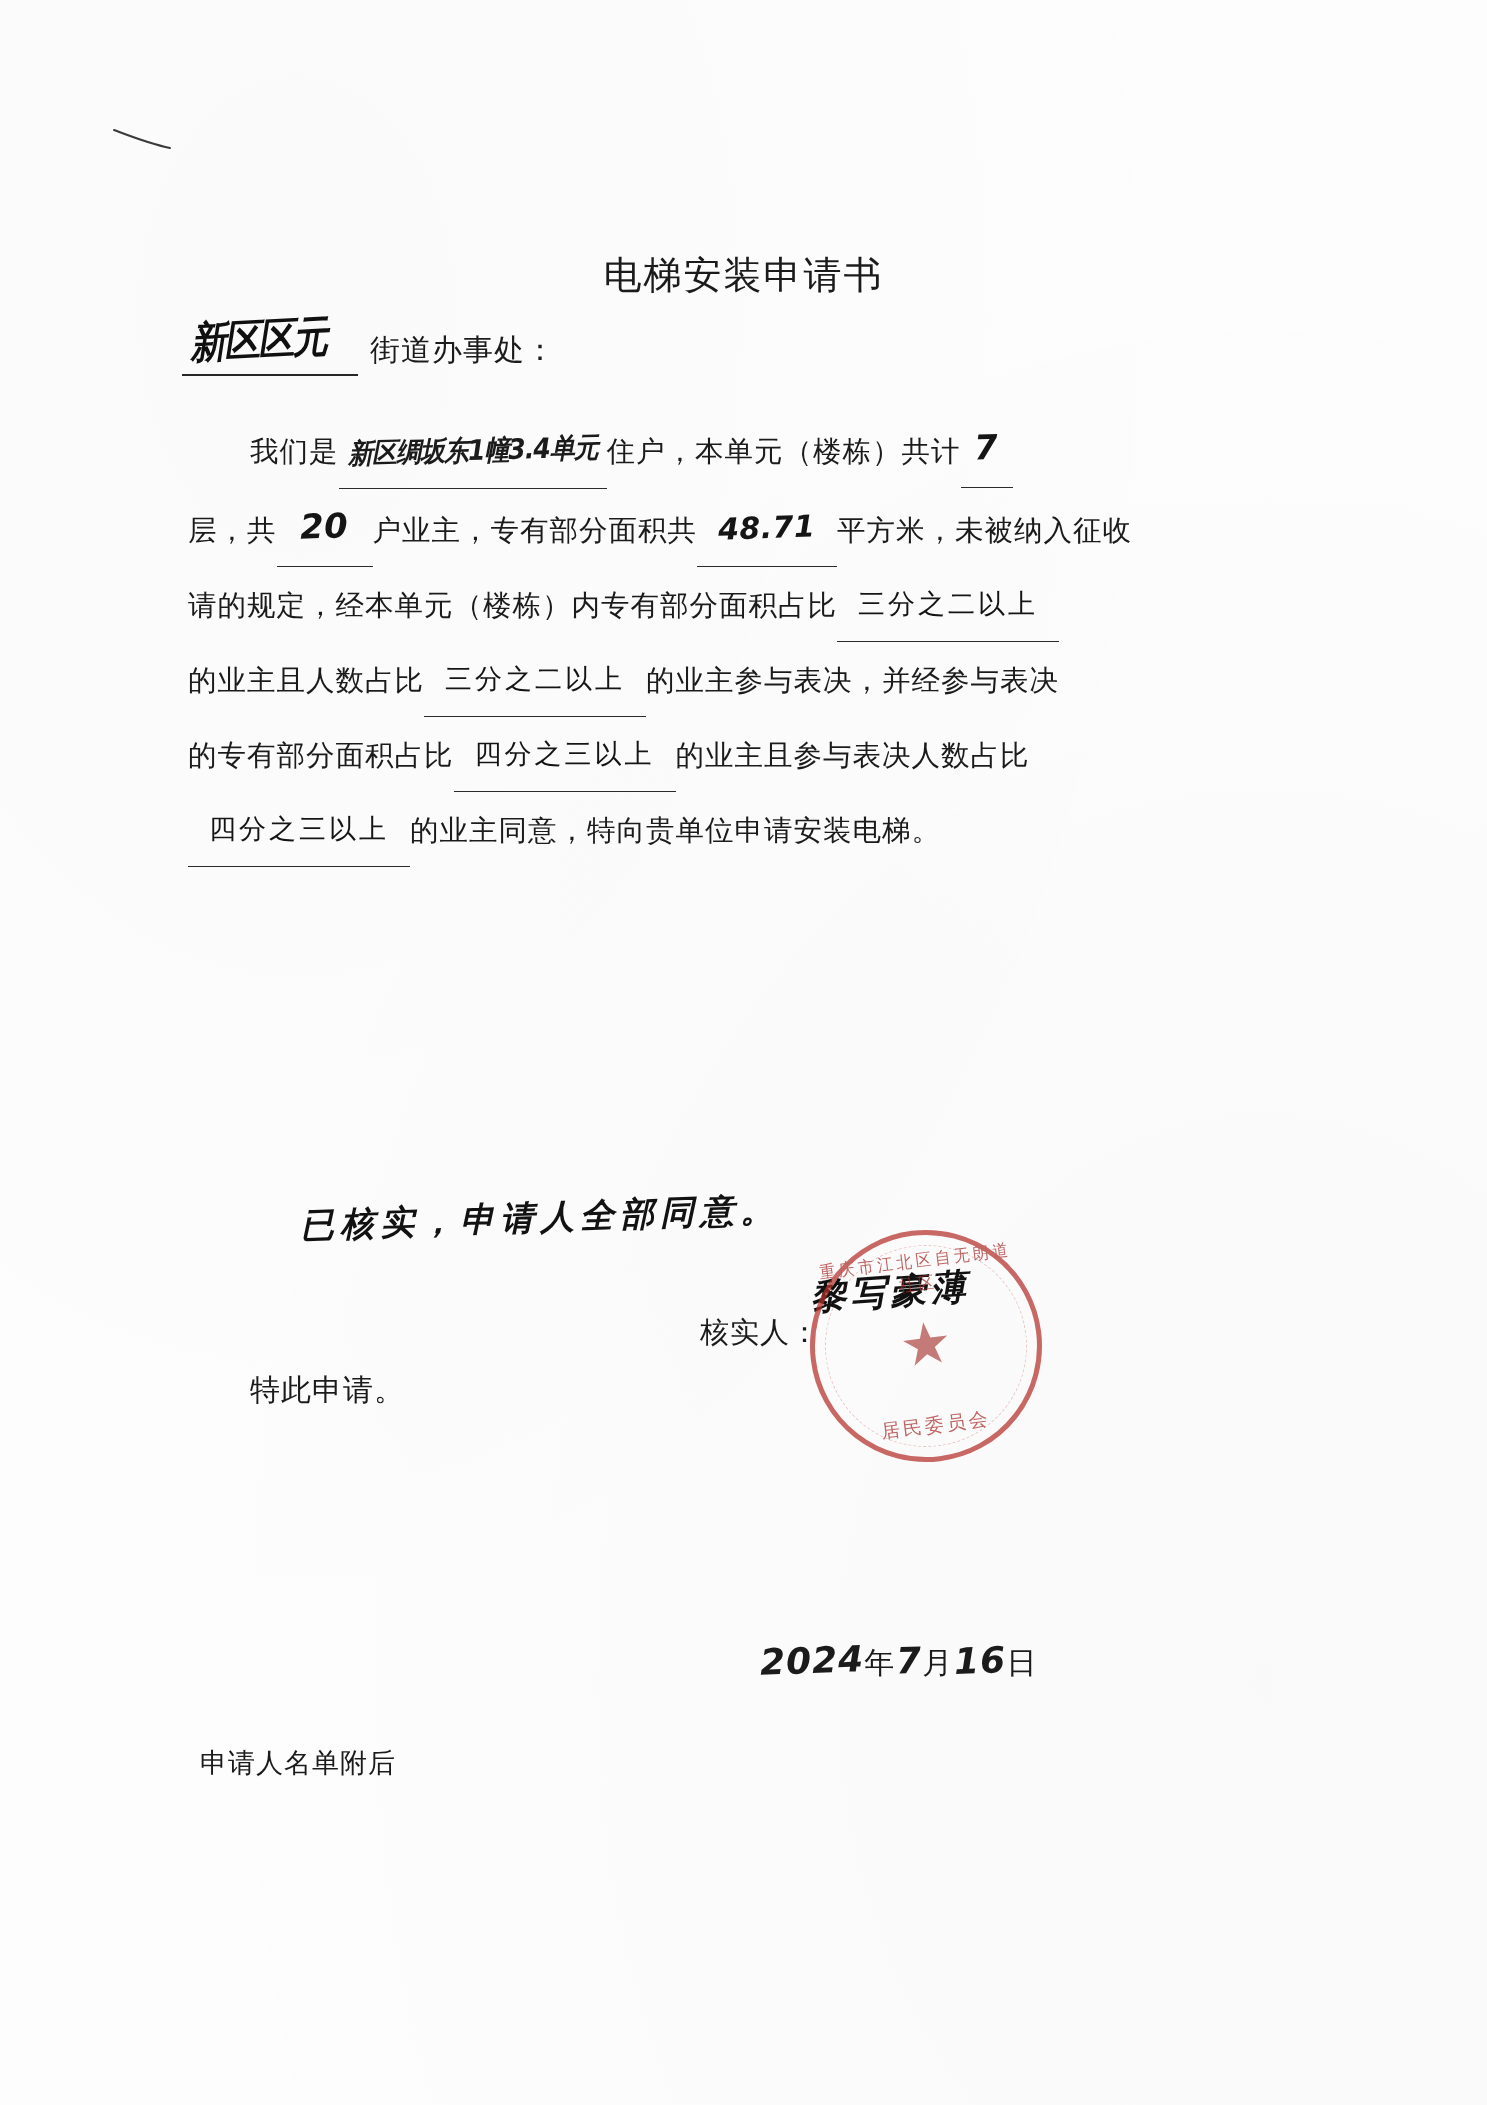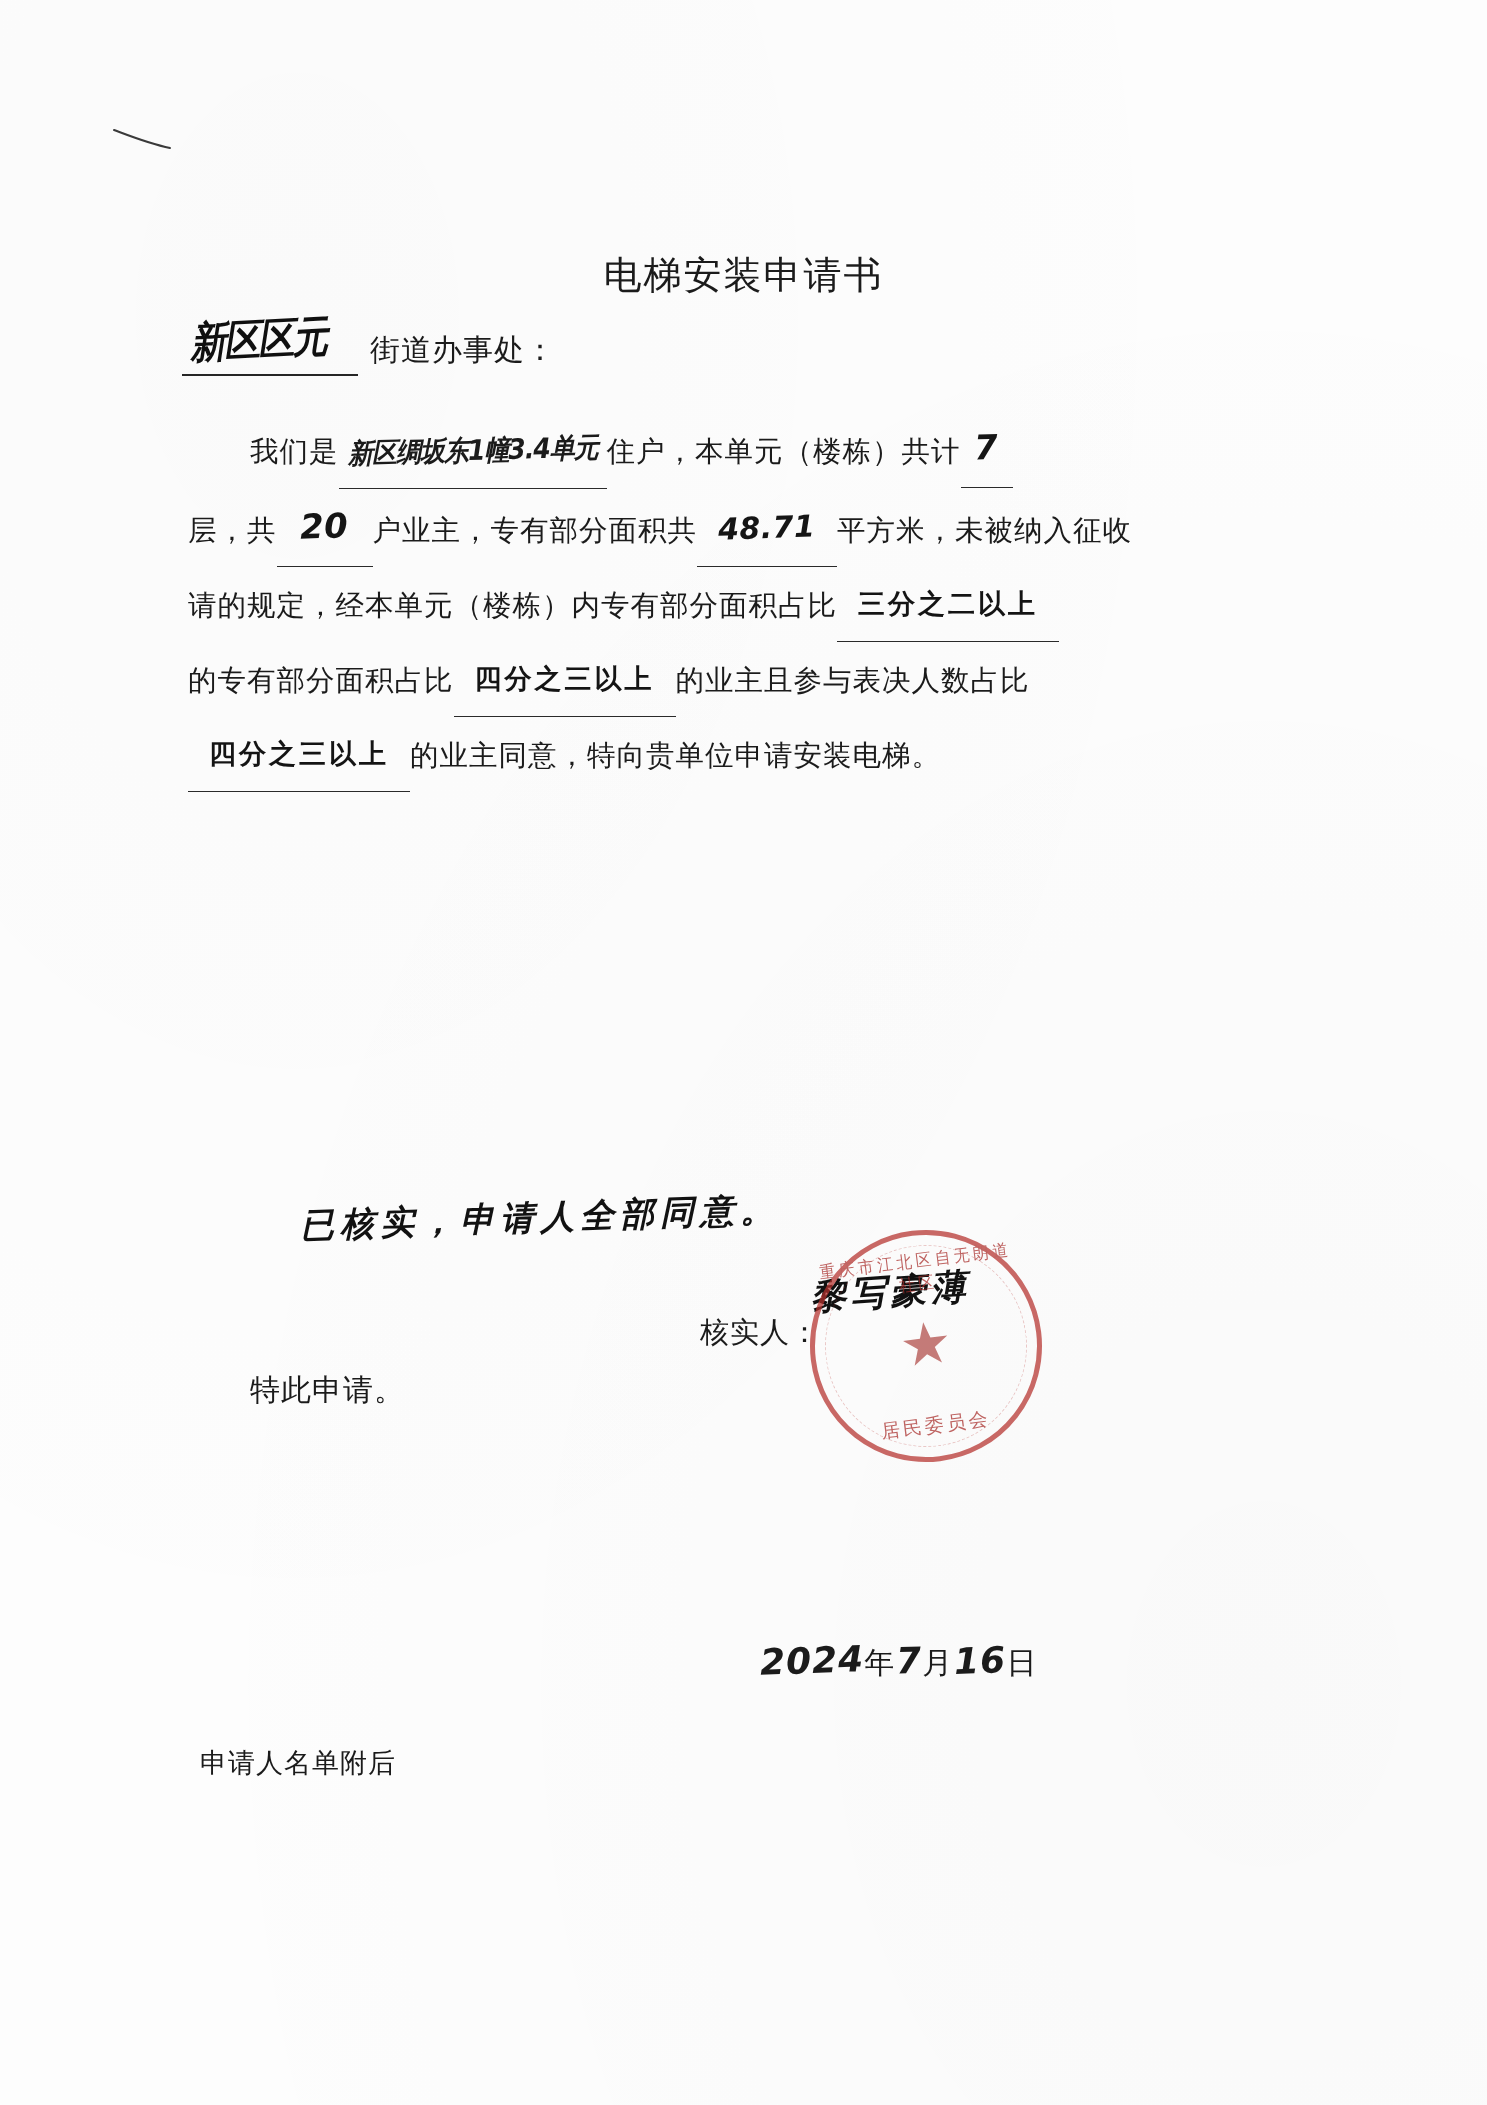--- a/index.html
+++ b/index.html
@@ -93,21 +93,21 @@
     position: relative;
     top: -2px;
   }
   .blank.w-addr { min-width: 268px; }
   .blank.w-sm { min-width: 52px; }
   .blank.w-md { min-width: 96px; }
   .blank.w-xl { min-width: 222px; }
 
   .hand-underlined {
     font-family: "DejaVu Sans", "Liberation Sans", sans-serif;
-    font-weight: bold;
+    font-weight: normal;
     font-size: 27px;
     letter-spacing: 3px;
     color: #141414;
   }
 
   
   .addr-hand {
     font-family: "DejaVu Sans", "Liberation Sans", sans-serif;
     font-weight: bold;
     font-style: italic;
@@ -295,20 +295,23 @@
     <div class="line">
       <span>层，共</span><span class="blank w-md"><span class="hand big">20</span></span><span>户业主，专有部分面积共</span><span class="blank w-md" style="min-width:140px;"><span class="hand mid">48.71</span></span><span>平方米，未被纳入征收</span>
     </div>
 
 
 
     <div class="line">
       <span>请的规定，经本单元（楼栋）内专有部分面积占比</span><span class="blank w-xl"><span class="hand-underlined">三分之二以上</span></span>
     </div>
 
+    <div class="line">
+      <span>的业主且人数占比</span><span class="blank w-xl"><span class="hand-underlined">三分之二以上</span></span><span>的业主参与表决，并经参与表决</span>
+    </div>
 
     <div class="line">
       <span>的专有部分面积占比</span><span class="blank w-xl"><span class="hand-underlined">四分之三以上</span></span><span>的业主且参与表决人数占比</span>
     </div>
 
     <div class="line">
       <span class="blank w-xl"><span class="hand-underlined">四分之三以上</span></span><span>的业主同意，特向贵单位申请安装电梯。</span>
     </div>
   </div>
 

